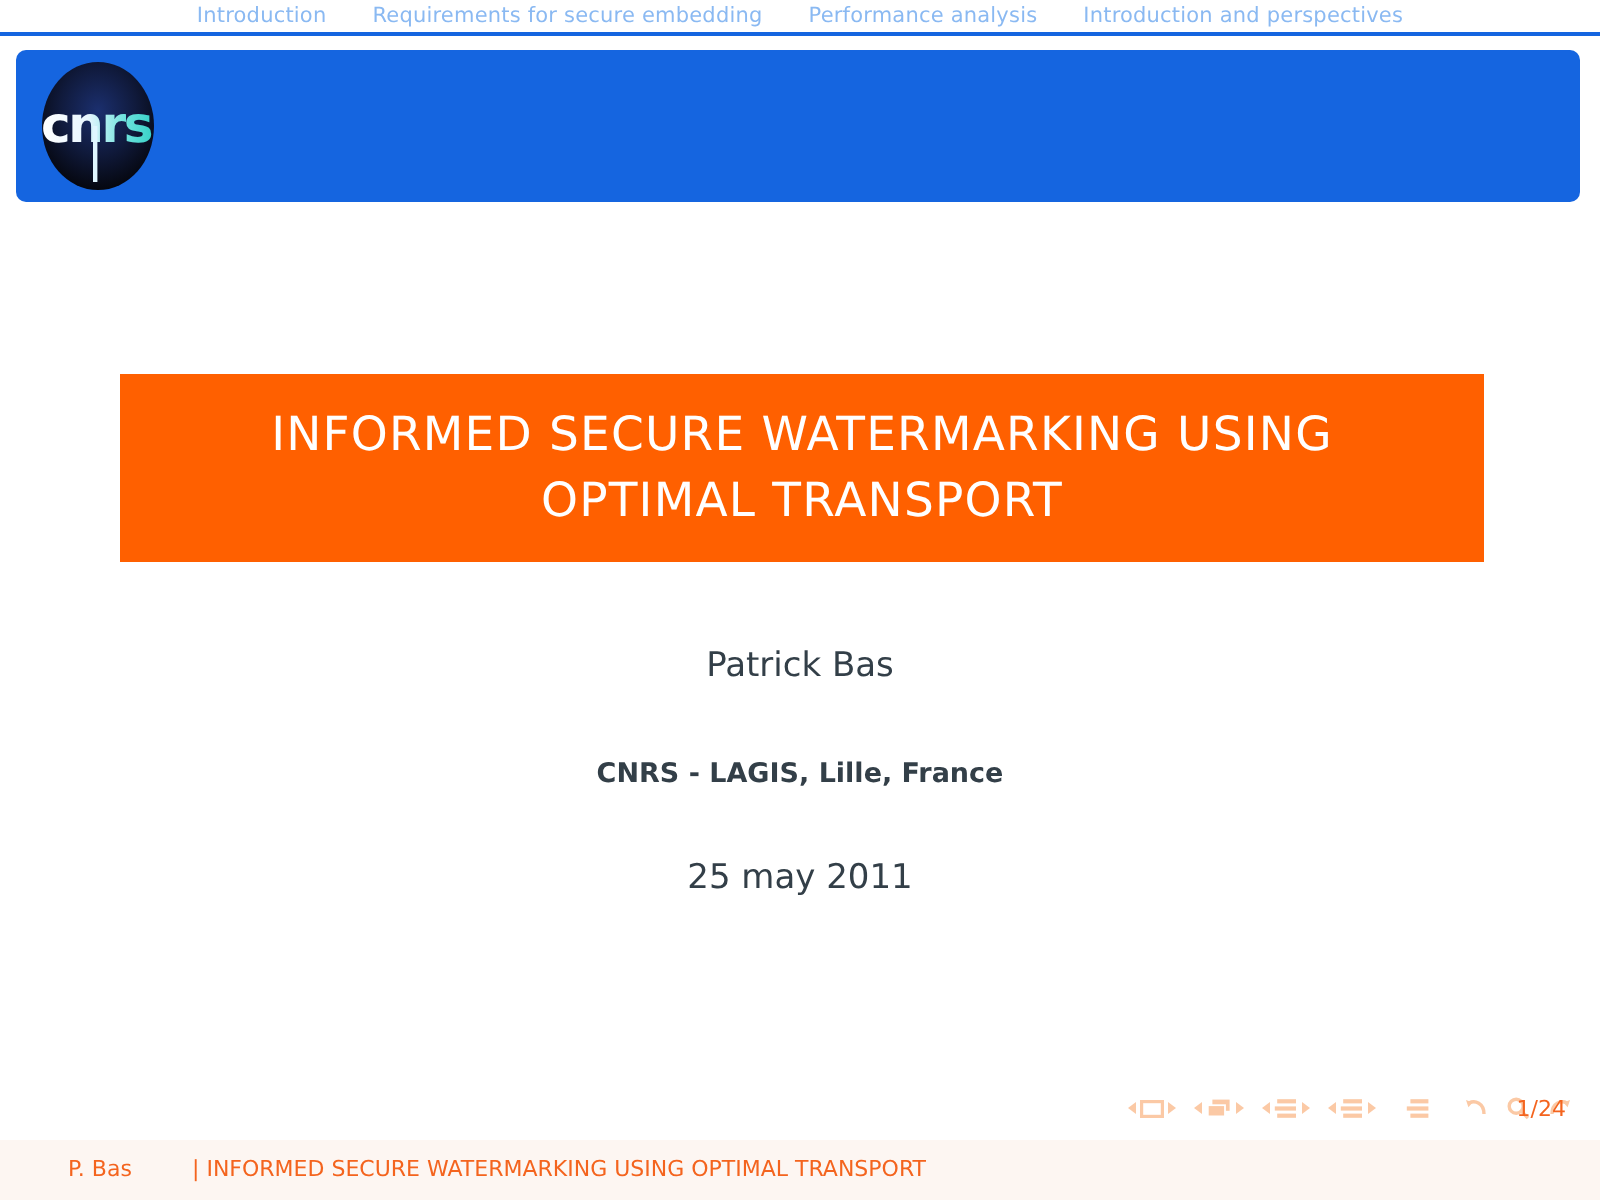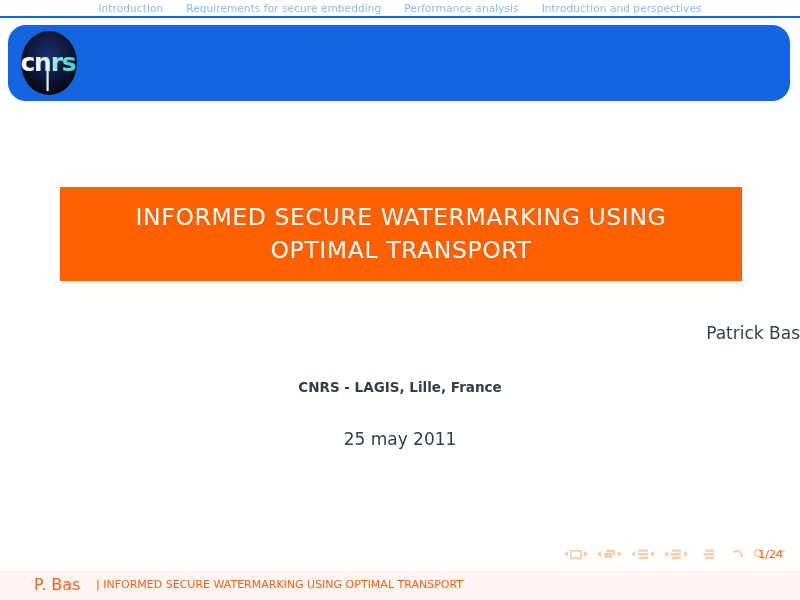--- a/index.html
+++ b/index.html
@@ -47,21 +47,21 @@
   }
 
   
   #header-block {
     position: absolute;
     left: 8px;
     top: 25px;
     width: 782px;
     height: 76px;
     background: #1565e0;
-    border-radius: 18px;
+    border-radius: 5px;
     box-sizing: border-box;
   }
   #cnrs-logo {
     position: absolute;
     left: 9px;
     top: 4px;
     width: 64px;
     height: 68px;
   }
 
@@ -87,21 +87,21 @@
     text-align: center;
     white-space: nowrap;
   }
 
   
   #author-line {
     position: absolute;
     left: 0;
     top: 322px;
     width: 800px;
-    text-align: right;
+    text-align: center;
     color: #333f48;
     font-size: 17px;
     line-height: 22px;
   }
   #institute-line {
     position: absolute;
     left: 0;
     top: 378px;
     width: 800px;
     text-align: center;
@@ -160,21 +160,21 @@
     width: 800px;
     height: 30px;
     background: #fdf6f2;
     box-sizing: border-box;
   }
   #footer-author {
     position: absolute;
     left: 34px;
     top: 578px;
     color: #f4641e;
-    font-size: 16px;
+    font-size: 11px;
     line-height: 14px;
     white-space: nowrap;
     text-align: center;
   }
   #footer-title {
     position: absolute;
     left: 96px;
     top: 578px;
     color: #f4641e;
     font-size: 11px;

